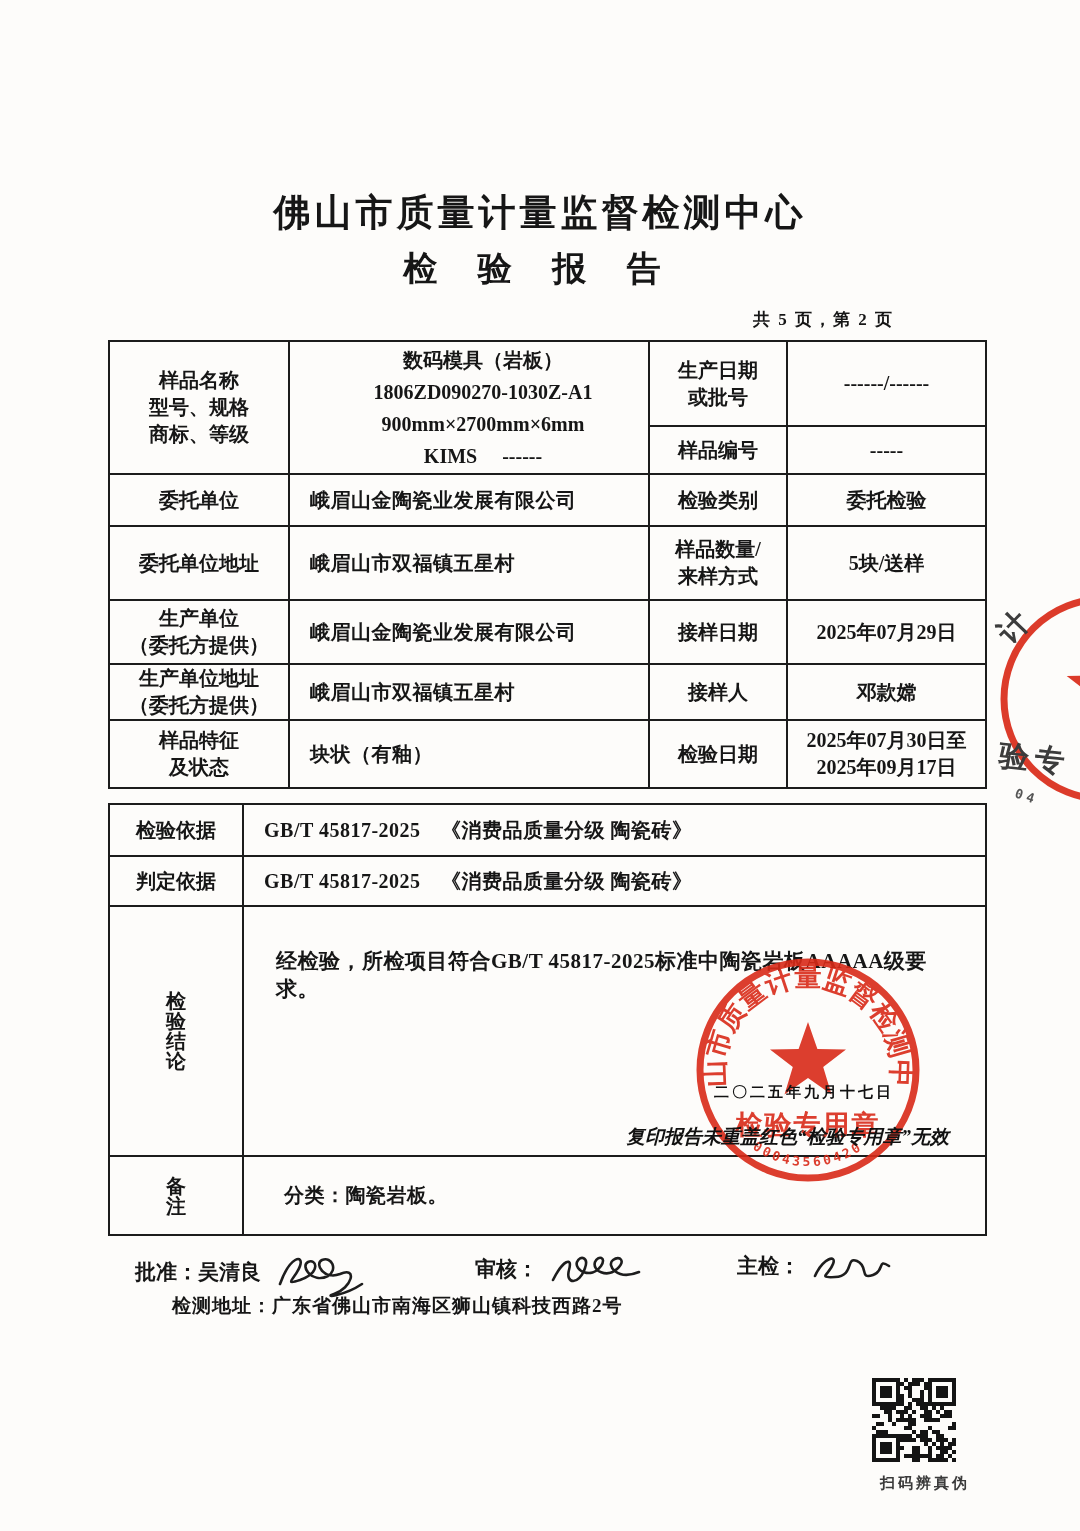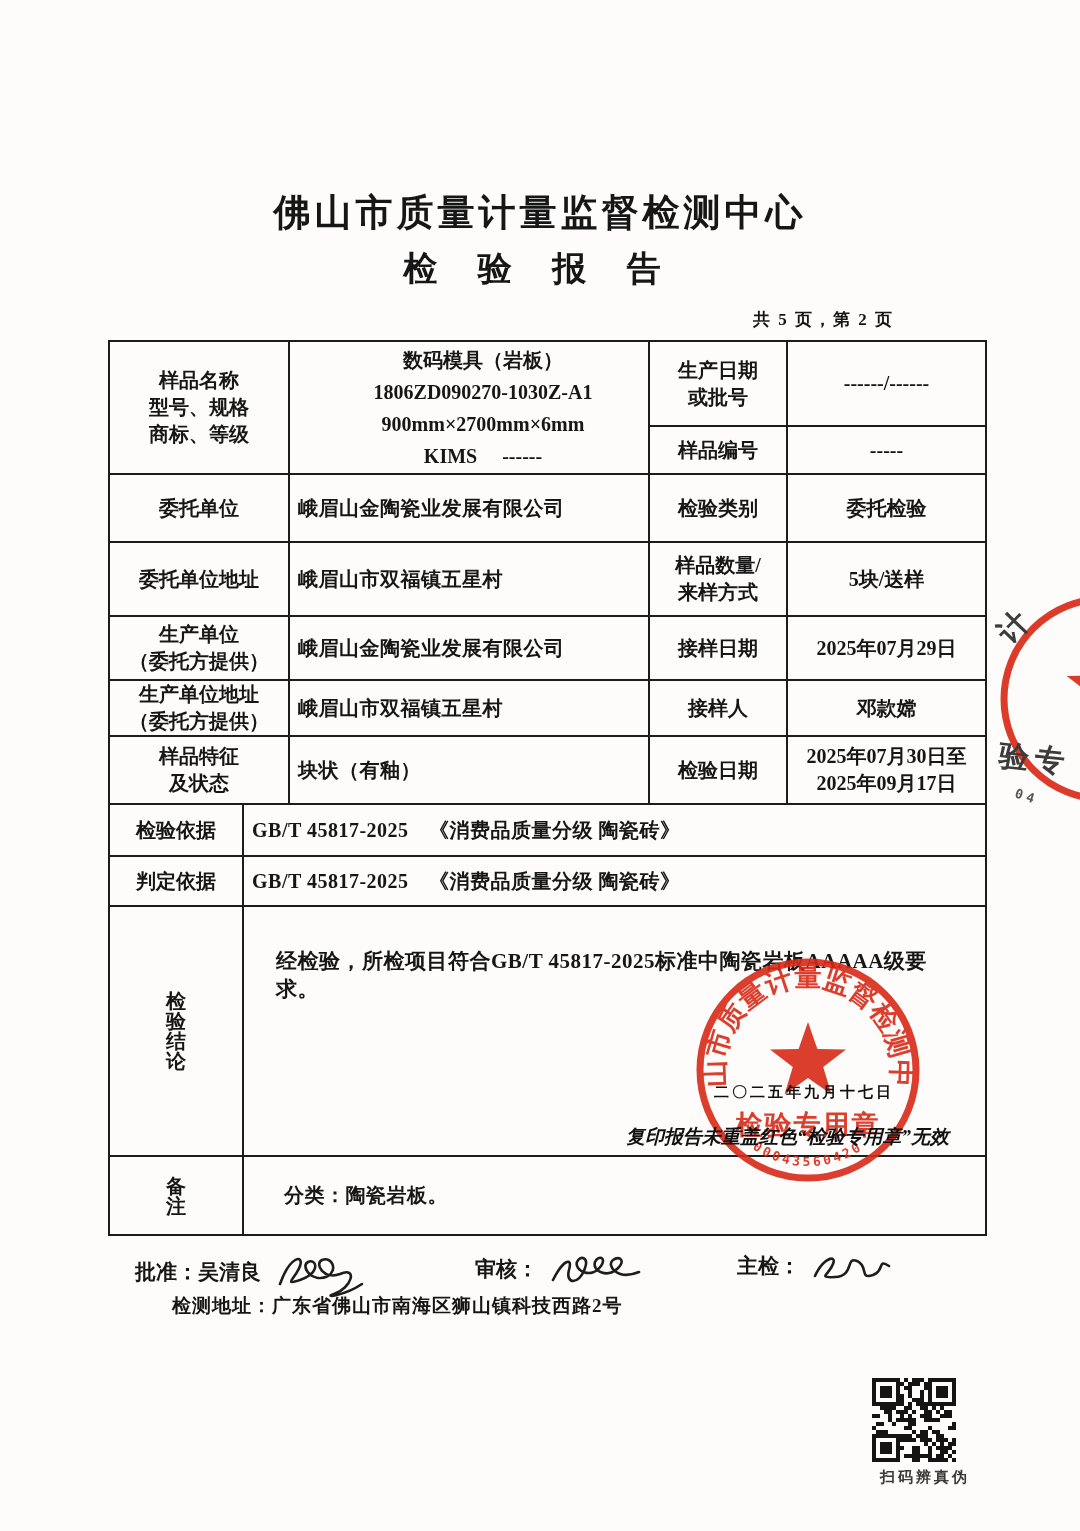--- a/index.html
+++ b/index.html
@@ -13,40 +13,40 @@
   .doc-title{position:absolute; left:0; top:188px; width:100%; text-align:center; font-size:37px; font-weight:700; letter-spacing:4px;}
   .doc-subtitle{position:absolute; left:0; top:246px; width:100%; text-align:center; font-size:34px; font-weight:700; letter-spacing:16px;}
   .page-info{position:absolute; left:753px; top:308px; font-size:17px; font-weight:700; letter-spacing:2px;}
   
   table{border-collapse:collapse; table-layout:fixed; position:absolute; left:108px; background:transparent;}
   #tbl-top{top:340px; width:877px;}
   #tbl-bottom{top:803px; width:877px;}
   td{border:2.4px solid #1c1c1c; padding:0; vertical-align:middle; font-weight:700; font-size:20px; color:#161616;}
   .lbl{text-align:center; line-height:27px;margin-top:12px;}
   .val{text-align:center; line-height:27px;}
-  .val-left{text-align:left; padding-left:8px; letter-spacing:0.5px;}
+  .val-left{text-align:left; padding-left:20px; letter-spacing:0.5px;}
   .sample-val div{line-height:32px; text-align:center;padding-left:28px;}
   .vert-lbl{display:flex; flex-direction:column; align-items:center; justify-content:space-around; height:100%; box-sizing:border-box; padding:22px 0;}
   .vert-lbl div{line-height:1;}
   .concl-cell{position:relative; vertical-align:top;}
   .concl-text{margin:40px 20px 0 32px; font-size:21px; letter-spacing:0.5px;}
   
   .stamp-main{position:absolute; left:688px; top:950px; width:240px; height:240px; z-index:5; opacity:0.9;}
   .stamp-edge-clip{position:absolute; left:992px; top:583px; width:88px; height:240px; overflow:hidden; z-index:5;}
   .stamp-edge-clip svg{position:absolute; left:0; top:0;}
   .concl-date{position:absolute; left:714px; top:1083px; z-index:6; font-size:15px; font-weight:700; letter-spacing:3px; color:#111;}
   .copy-note{position:absolute; left:626px; top:1124px; z-index:6; font-size:19px; font-weight:700; color:#111;font-style:italic;}
   
   .sign-row{position:absolute; left:135px; top:1240px; width:820px; height:56px; font-size:21px; font-weight:700;}
   .sign-item{position:absolute; top:8px; white-space:nowrap;}
   .sig-svg{vertical-align:middle; margin-left:4px;}
   .addr-line{position:absolute; left:172px; top:1293px; font-size:19px; font-weight:700; letter-spacing:1px;}
   .tel-line{position:absolute; left:160px; top:1320px; font-size:19px; font-weight:700; letter-spacing:0.5px;}
   .qr-wrap{position:absolute; left:872px; top:1378px; width:110px; text-align:left;}
-  .qr-caption{margin-top:2px; font-size:15px; color:#3a3a3a; letter-spacing:3px; padding-left:8px; font-weight:700;}
+  .qr-caption{margin-top:8px; font-size:15px; color:#3a3a3a; letter-spacing:3px; padding-left:8px; font-weight:700;}
 </style>
 </head>
 <body>
 
 <div class="page">
 
   <div class="doc-title">佛山市质量计量监督检测中心</div>
   <div class="doc-subtitle">检 验 报 告</div>
   <div class="page-info">共 5 页，第 2 页</div>
 
@@ -73,21 +73,21 @@
       <td class="lbl">
         <div>生产日期</div>
         <div>或批号</div>
       </td>
       <td class="val">------/------</td>
     </tr>
     <tr style="height:48px">
       <td class="lbl">样品编号</td>
       <td class="val">-----</td>
     </tr>
-    <tr style="height:68px">
+    <tr style="height:52px">
       <td class="lbl">委托单位</td>
       <td class="val-left">峨眉山金陶瓷业发展有限公司</td>
       <td class="lbl">检验类别</td>
       <td class="val">委托检验</td>
     </tr>
     <tr style="height:74px">
       <td class="lbl">委托单位地址</td>
       <td class="val-left">峨眉山市双福镇五星村</td>
       <td class="lbl">
         <div>样品数量/</div>

